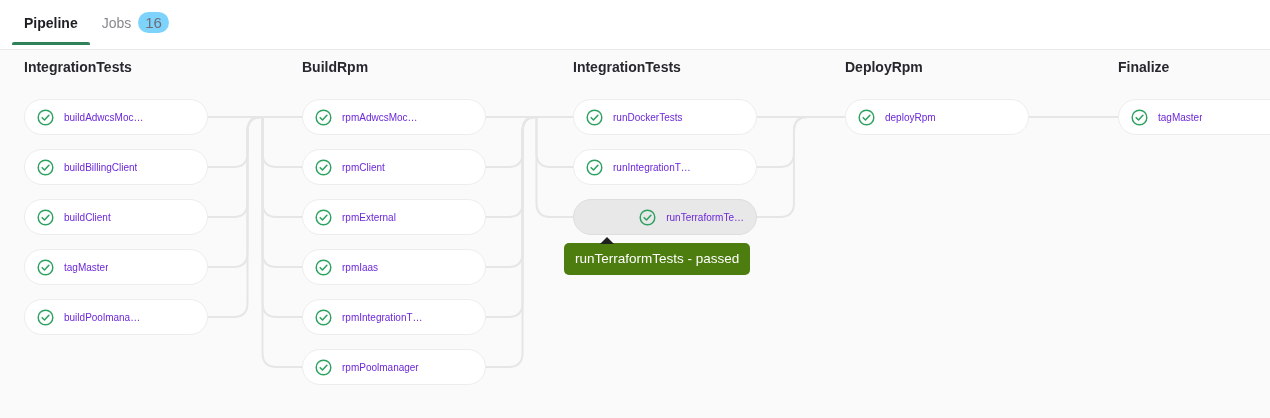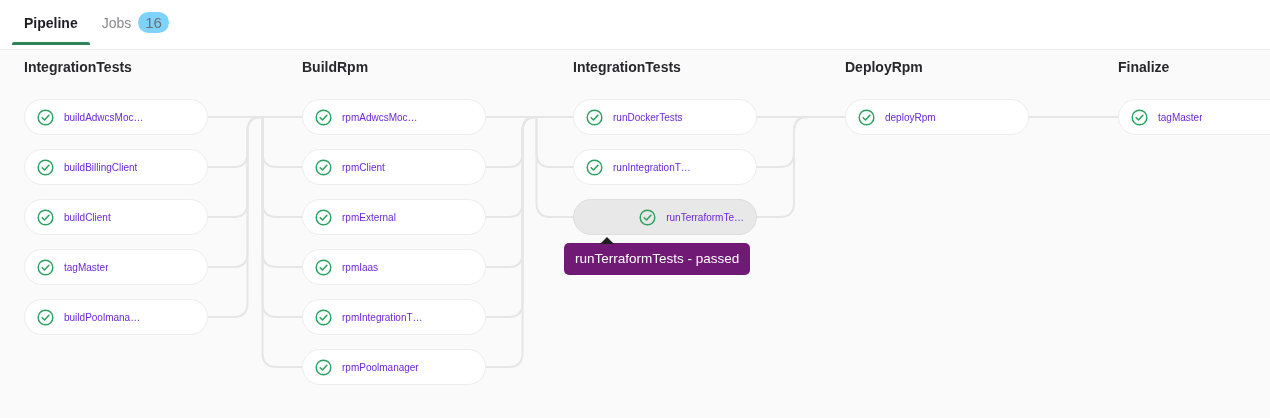--- a/index.html
+++ b/index.html
@@ -114,21 +114,21 @@
     font-size: 10px;
     color: #6d28d9;
     white-space: nowrap;
     overflow: hidden;
     text-overflow: clip;
   }
 
   
   .tooltip {
     position: absolute;
-    background: #701a75;
+    background: #4d7c0f;
     color: #ffffff;
     font-size: 13.5px;
     line-height: 1;
     padding: 9px 11px;
     border-radius: 5px;
     white-space: nowrap;
     z-index: 40;
   }
   .tooltip::before {
     content: "";

